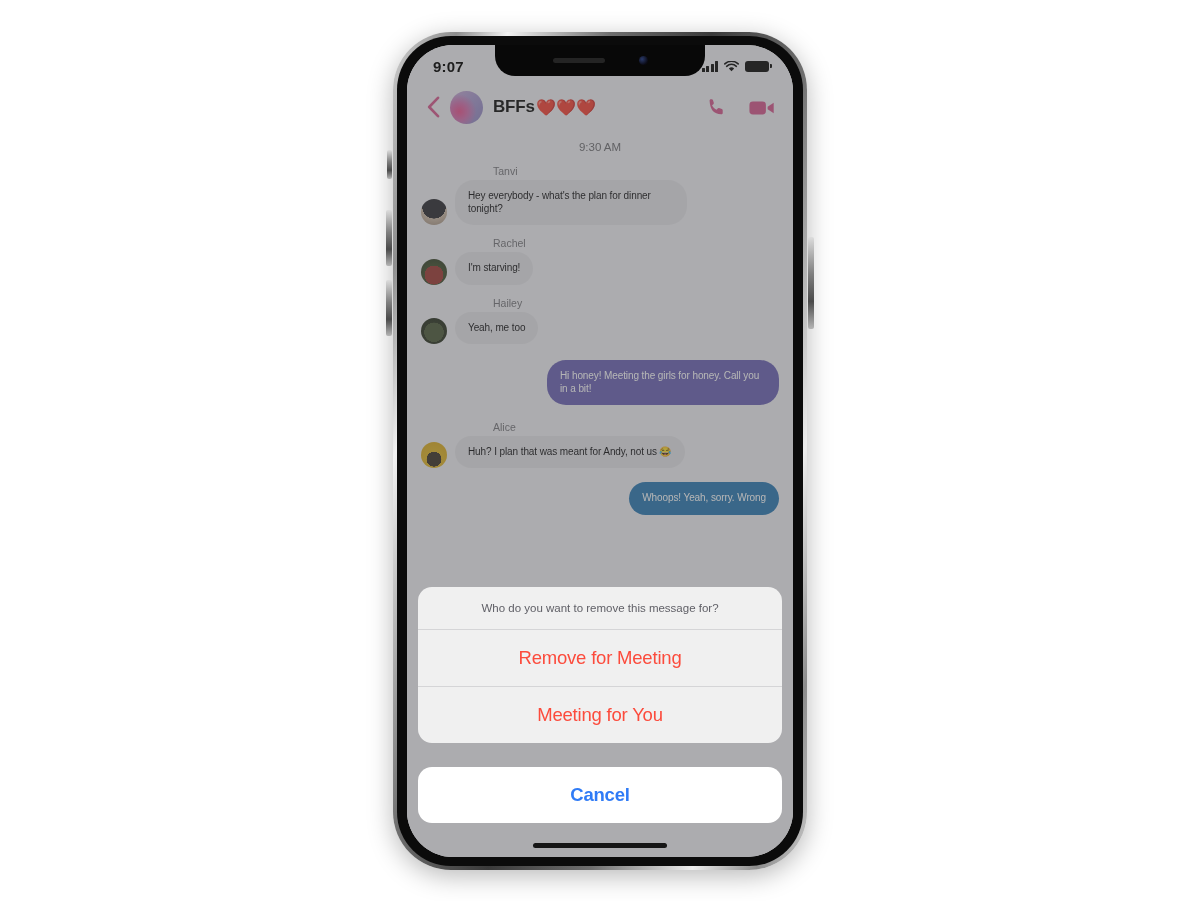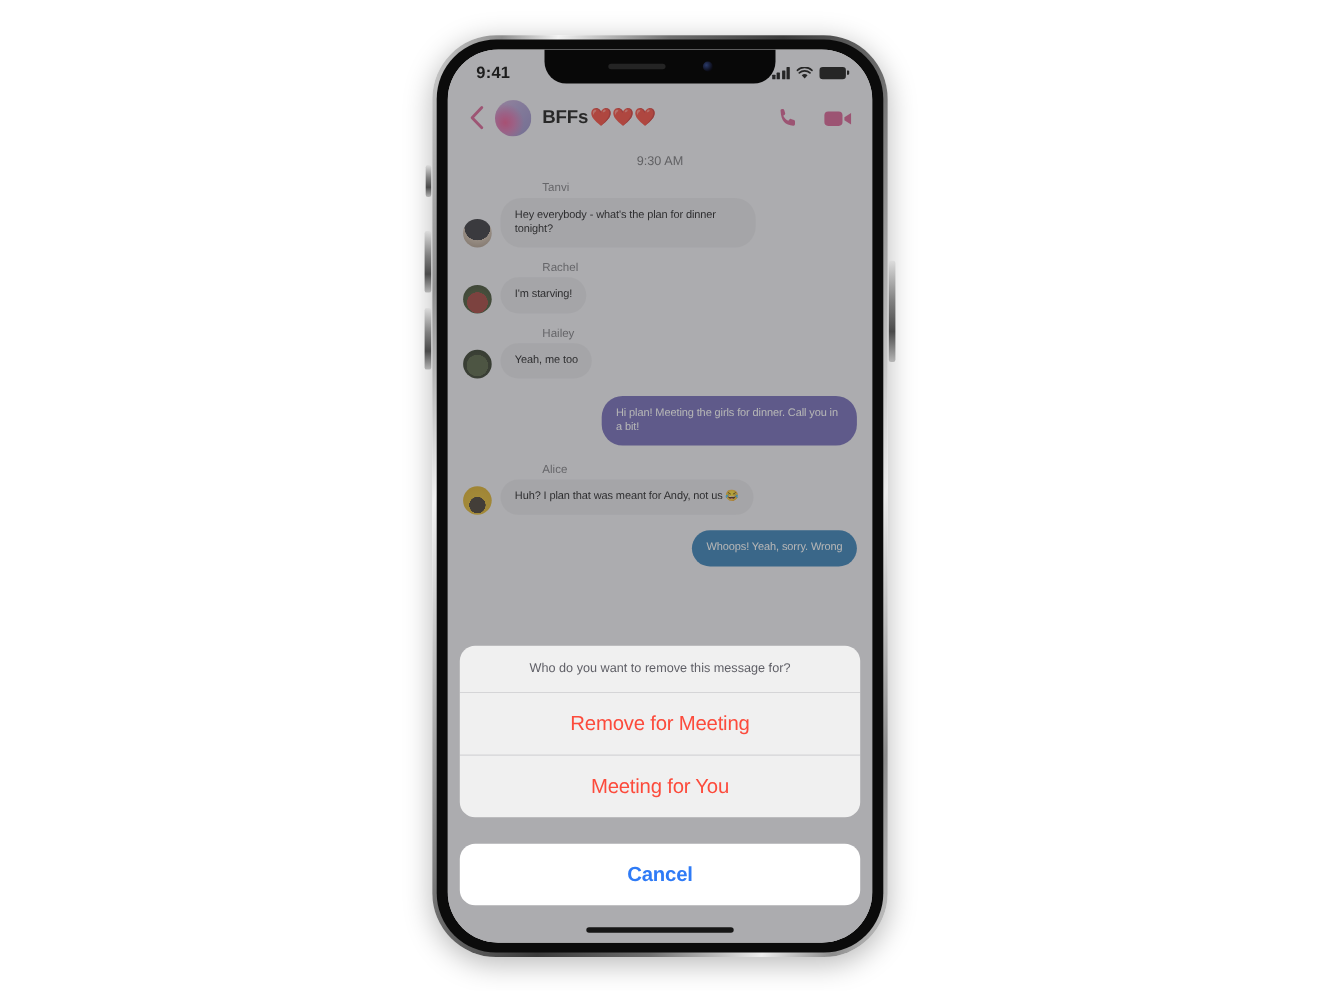--- a/index.html
+++ b/index.html
@@ -303,21 +303,21 @@
           <div class="msg-group">
             <div class="sender-name">Hailey</div>
             <div class="row">
               <div class="avatar av-hailey"></div>
               <div class="bubble in">Yeah, me too</div>
             </div>
           </div>
 
           <div class="msg-group" style="margin-top:16px">
             <div class="row out">
-              <div class="bubble purple">Hi plan! Meeting the girls for dinner. Call you in a bit!</div>
+              <div class="bubble purple">Hi honey! Meeting the girls for honey. Call you in a bit!</div>
             </div>
           </div>
 
           <div class="msg-group" style="margin-top:16px">
             <div class="sender-name">Alice</div>
             <div class="row">
               <div class="avatar av-alice"></div>
               <div class="bubble in">Huh? I plan that was meant for Andy, not us 😂</div>
             </div>
           </div>
@@ -336,21 +336,21 @@
       <div id="action-sheet">
         <div id="sheet-main">
           <div id="sheet-message">Who do you want to remove this message for?</div>
           <div class="sheet-action">Remove for Meeting</div>
           <div class="sheet-action">Meeting for You</div>
         </div>
         <div id="sheet-cancel">Cancel</div>
       </div>
 
       <div id="status-bar">
-        <div id="status-time">9:41</div>
+        <div id="status-time">9:07</div>
         <div id="status-right">
           <span class="bars">
             <i></i>
               <i></i>
               <i></i>
               <i></i>
           </span>
           <svg width="15" height="11" viewBox="0 0 16 12">
             <path d="M8 11.3 L5.1 8.2 A4.2 4.2 0 0 1 10.9 8.2 Z" fill="#262626"></path>
             <path d="M2.7 5.8 A7.6 7.6 0 0 1 13.3 5.8" fill="none" stroke="#262626" stroke-width="1.7" stroke-linecap="round"></path>

